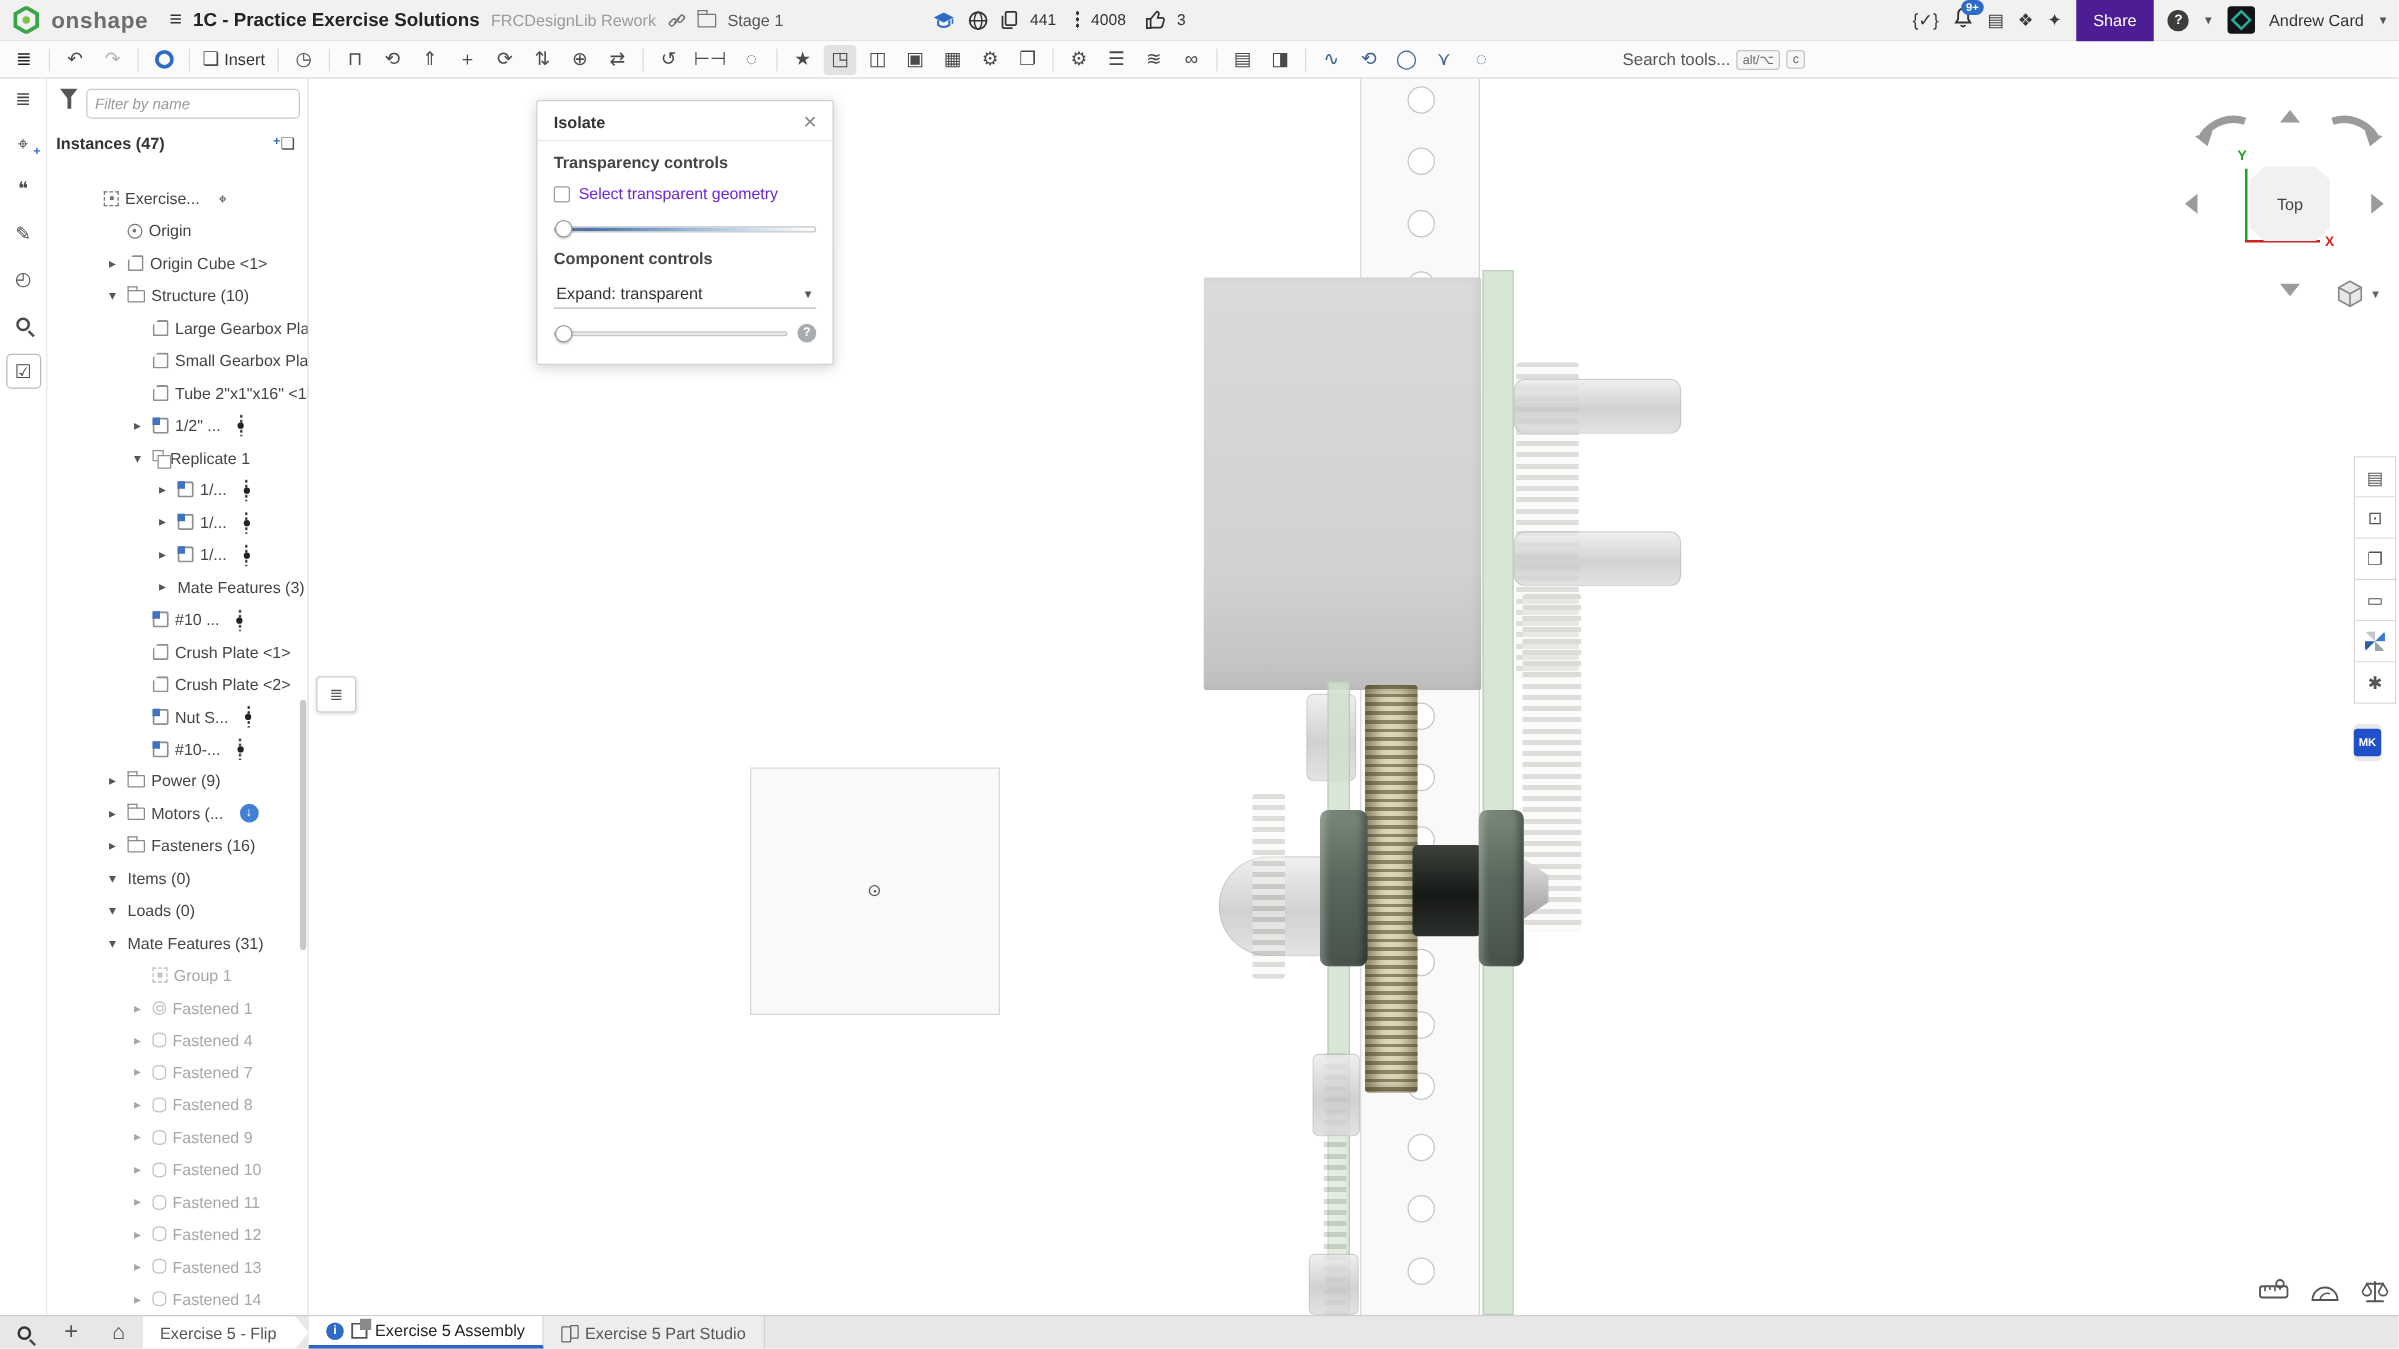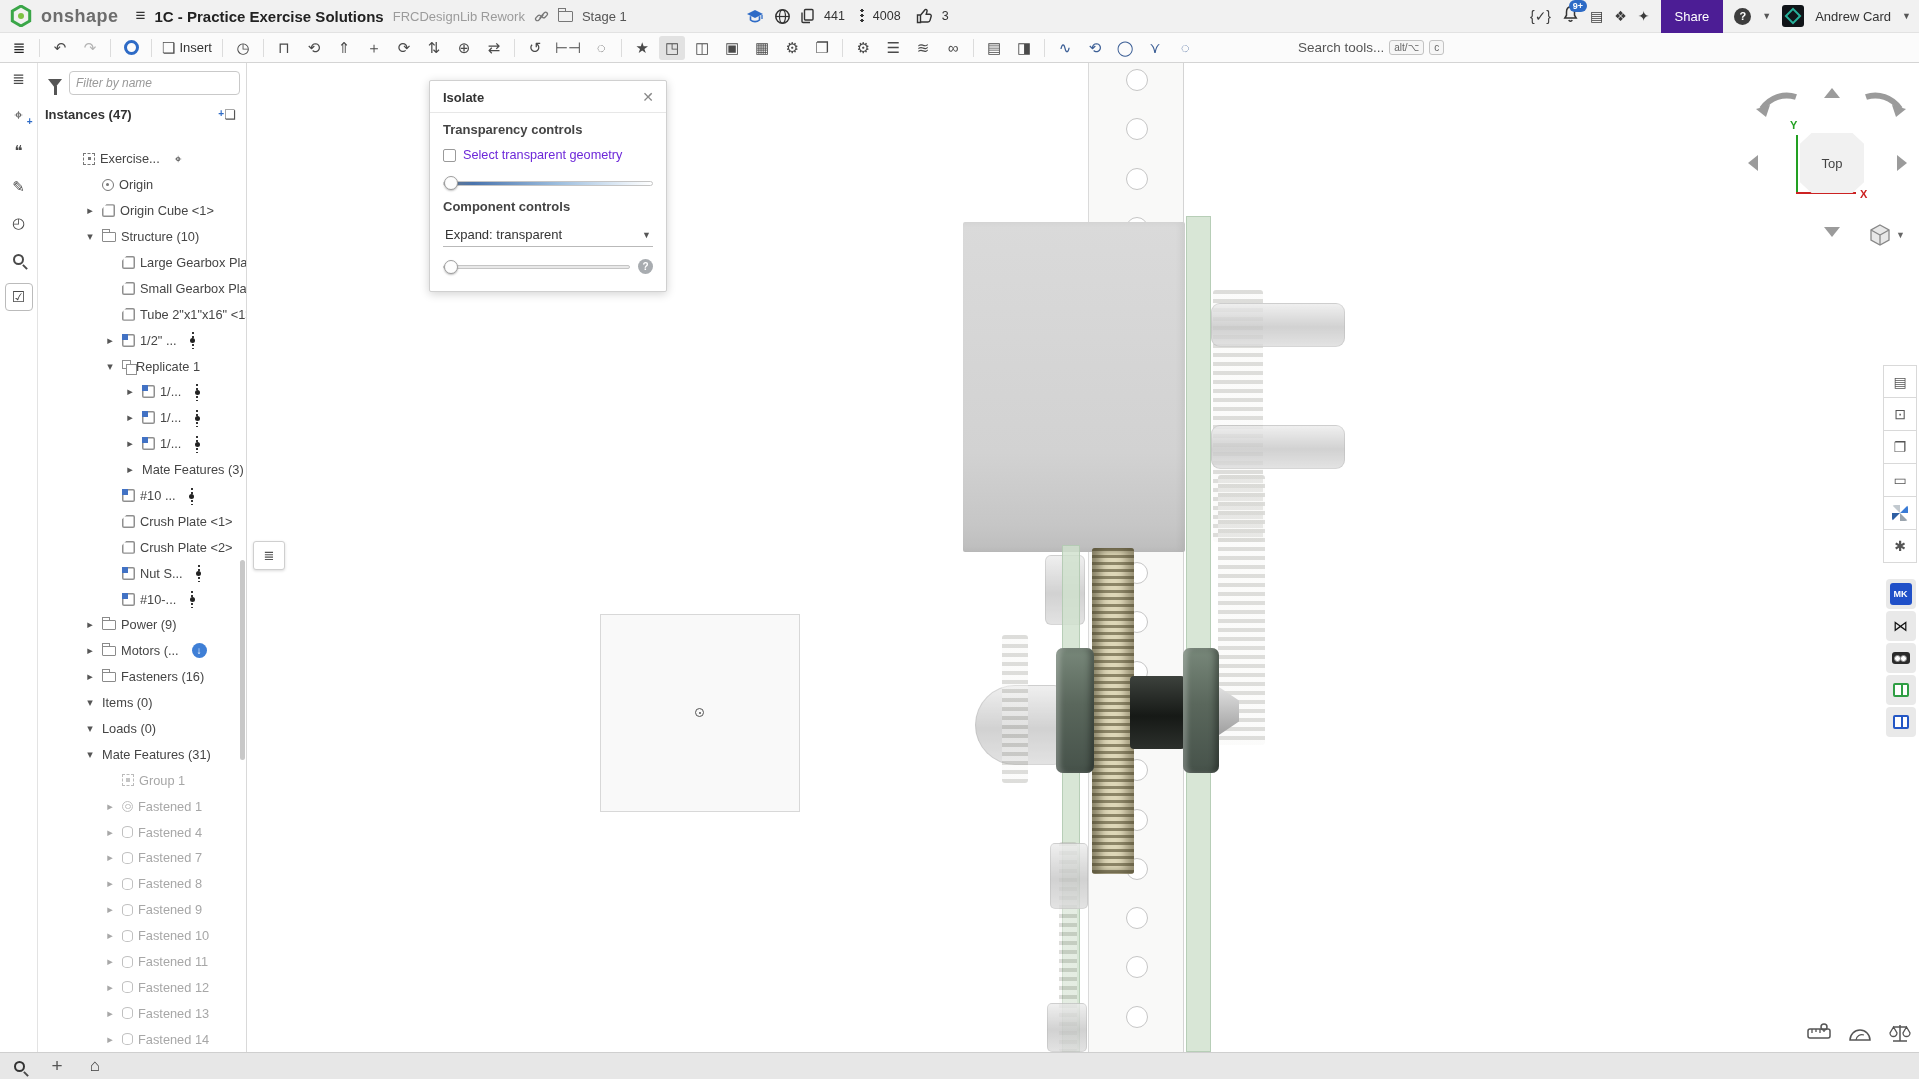--- a/index.html
+++ b/index.html
@@ -49,21 +49,21 @@
   
   #leftrail { position:absolute; left:0; top:63px; bottom:27px; width:38px; background:#fff; border-right:1px solid #e3e3e3; display:flex; flex-direction:column; align-items:center; padding-top:4px; gap:12px; }
   .rail-btn { width:26px; height:24px; display:flex; align-items:center; justify-content:center; color:#4a4a4a; font-size:15px; cursor:pointer; position:relative; }
   .rail-btn.boxed { border:1px solid #bbb; border-radius:4px; height:28px; width:28px; }
   .rail-btn .plus { position:absolute; right:-1px; bottom:0; color:#2e6bc6; font-size:10px; font-weight:700; }
   .mag { width:11px; height:11px; border:2px solid #4a4a4a; border-radius:50%; position:relative; display:inline-block; }
   .mag::after { content:""; position:absolute; width:2px; height:6px; background:#4a4a4a; left:9px; top:8px; transform:rotate(-45deg); }
 
   
   #sidepanel { position:absolute; left:38px; top:63px; bottom:27px; width:209px; background:#fff; border-right:1px solid #d9d9d9; overflow:hidden; }
-  .filter-row { display:flex; align-items:center; gap:7px; padding:8px 8px 6px 10px; }
+  .filter-row { display:flex; align-items:flex-start; gap:7px; padding:8px 8px 6px 10px; }
   .funnel { width:0; height:0; border-left:7px solid transparent; border-right:7px solid transparent; border-top:9px solid #555; position:relative; }
   .funnel::after { content:""; position:absolute; left:-1.5px; top:-2px; width:3px; height:9px; background:#555; }
   .filter-input { flex:1; height:24px; border:1px solid #c9c9c9; border-radius:4px; font-size:12px; font-style:italic; padding:0 6px; color:#444; font-family:inherit; }
   .filter-input::placeholder { color:#999; }
   .panel-header { display:flex; align-items:center; justify-content:space-between; padding:6px 10px 4px 7px; }
   .panel-header-label { font-size:13px; font-weight:700; color:#333; }
   .addfolder { font-size:13px; color:#555; cursor:pointer; position:relative; }
   .addfolder i { font-style:normal; color:#2e6bc6; font-weight:700; font-size:10px; position:absolute; left:-6px; top:1px; }
   #tree { position:absolute; left:0; top:83px; right:4px; bottom:0; }
   .tree-row { height:25.9px; display:flex; align-items:center; gap:5px; font-size:12.8px; color:#454545; cursor:pointer; white-space:nowrap; }
@@ -145,21 +145,21 @@
   .axis-lbl { position:absolute; font-size:11px; font-weight:700; }
   .lbl-y { left:50px; top:44px; color:#22a022; }
   .lbl-x { left:120px; top:113px; color:#cc2222; }
   .vc-cube { position:absolute; left:128px; top:148px; cursor:pointer; }
   .vc-caret { position:absolute; left:156px; top:155px; font-size:9px; color:#666; cursor:pointer; }
 
   
   #rightrail { position:absolute; right:1px; top:365px; width:35px; }
   .rr-cell { width:34px; height:33px; border:1px solid #d9d9d9; border-top:none; background:#fff; display:flex; align-items:center; justify-content:center; font-size:14px; color:#555; cursor:pointer; }
   .rr-cell:first-child { border-top:1px solid #d9d9d9; }
-  #rr-apps { margin-top:16px; display:flex; flex-direction:column; gap:2px; align-items:center; }
+  #rr-apps { margin-top:16px; display:flex; flex-direction:row; gap:18px; align-items:center; }
   .rr-app { width:30px; height:30px; border-radius:4px; background:#e9e9e9; display:flex; align-items:center; justify-content:center; cursor:pointer; font-size:15px; }
   .app-logo { width:22px; height:22px; border-radius:3px; display:flex; align-items:center; justify-content:center; font-size:9px; font-weight:700; }
   .ic-robot { width:18px; height:12px; background:#2b2b2b; border-radius:3px; position:relative; }
   .ic-robot::before,.ic-robot::after { content:""; position:absolute; top:3px; width:5px; height:5px; border-radius:50%; background:#fff; border:1px solid #888; }
   .ic-robot::before { left:2.5px; } .ic-robot::after { right:2.5px; }
   .ic-book { width:16px; height:14px; border:2.5px solid; border-radius:2px; position:relative; background:#fff; }
   .ic-book::before { content:""; position:absolute; left:50%; top:0; width:2px; height:100%; background:inherit; box-shadow:0 0 0 1.5px currentColor inset; background:currentColor; }
   .pinwheel { width:16px; height:16px; border-radius:3px; background:conic-gradient(#3a7bd5 0 90deg,#9aa4ad 90deg 180deg,#2e5fa3 180deg 270deg,#c2c9cf 270deg 360deg); clip-path:polygon(50% 50%,0 0,50% 0,50% 50%,100% 0,100% 50%,50% 50%,100% 100%,50% 100%,50% 50%,0 100%,0 50%); }
 
   
@@ -759,15 +759,29 @@
         </div>
       </div>
   </div>
 
   <div id="tabbar">
     <span class="tab-util">
         <span class="mag" style="border-color:#333;"></span>
       </span>
     <span class="tab-util" style="font-size:19px;color:#555;">+</span>
     <span class="tab-util" style="font-size:17px;">⌂</span>
+    <div id="tabs" style="display:flex;align-items:stretch;">
+        <div class="tab cut">
+          <span>Exercise 5 - Flip</span>
+        </div>
+        <div class="tab active">
+          <span class="info-dot">i</span>
+          <span class="cube-ic"></span>
+          <span>Exercise 5 Assembly</span>
+        </div>
+        <div class="tab">
+          <span class="ps-ic"></span>
+          <span>Exercise 5 Part Studio</span>
+        </div>
+      </div>
   </div>
 
 </div>
 
 </body></html>

